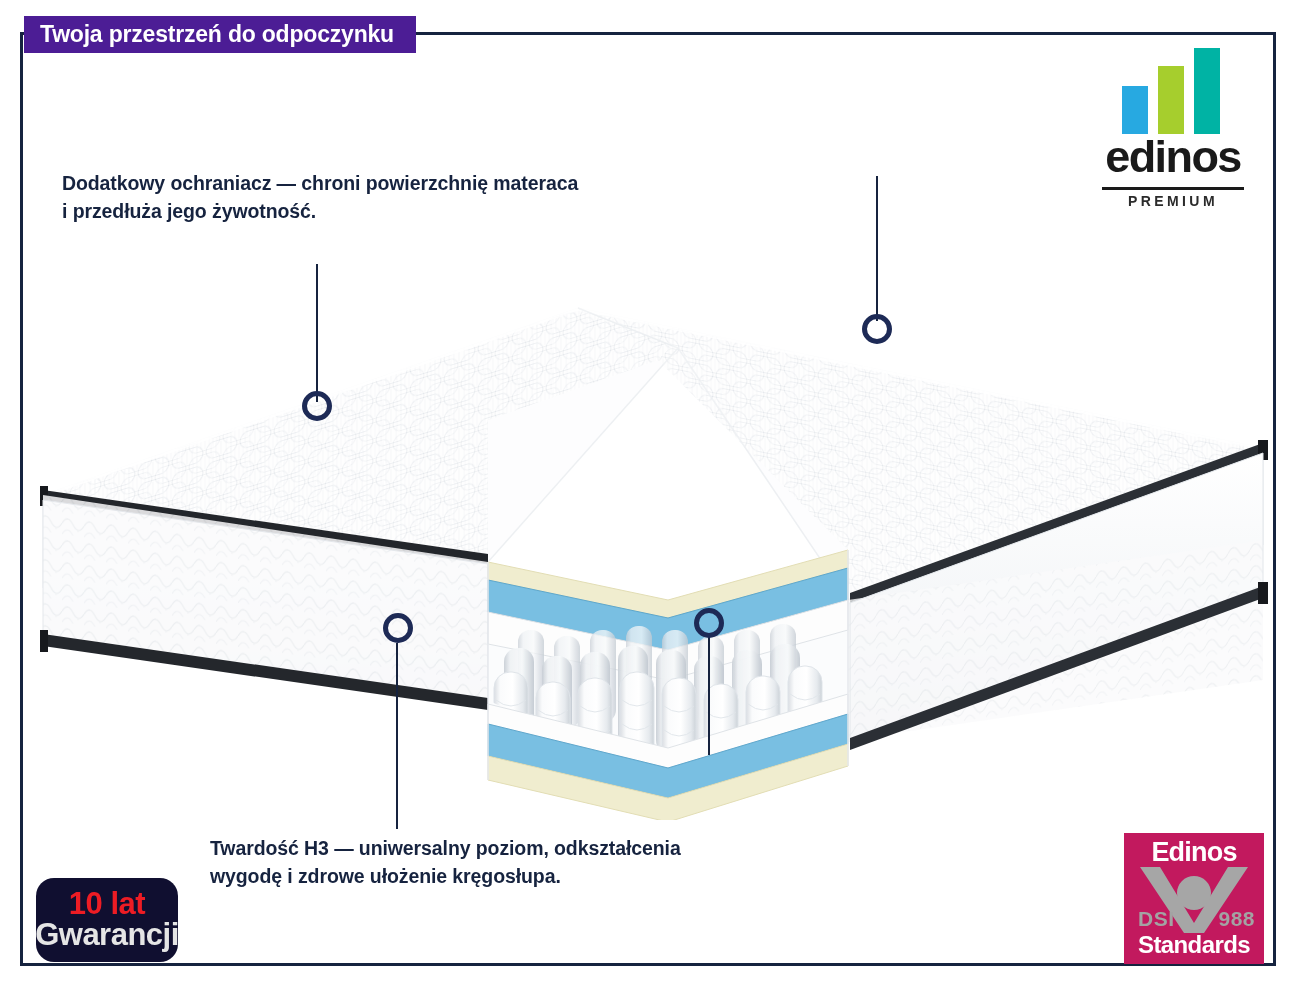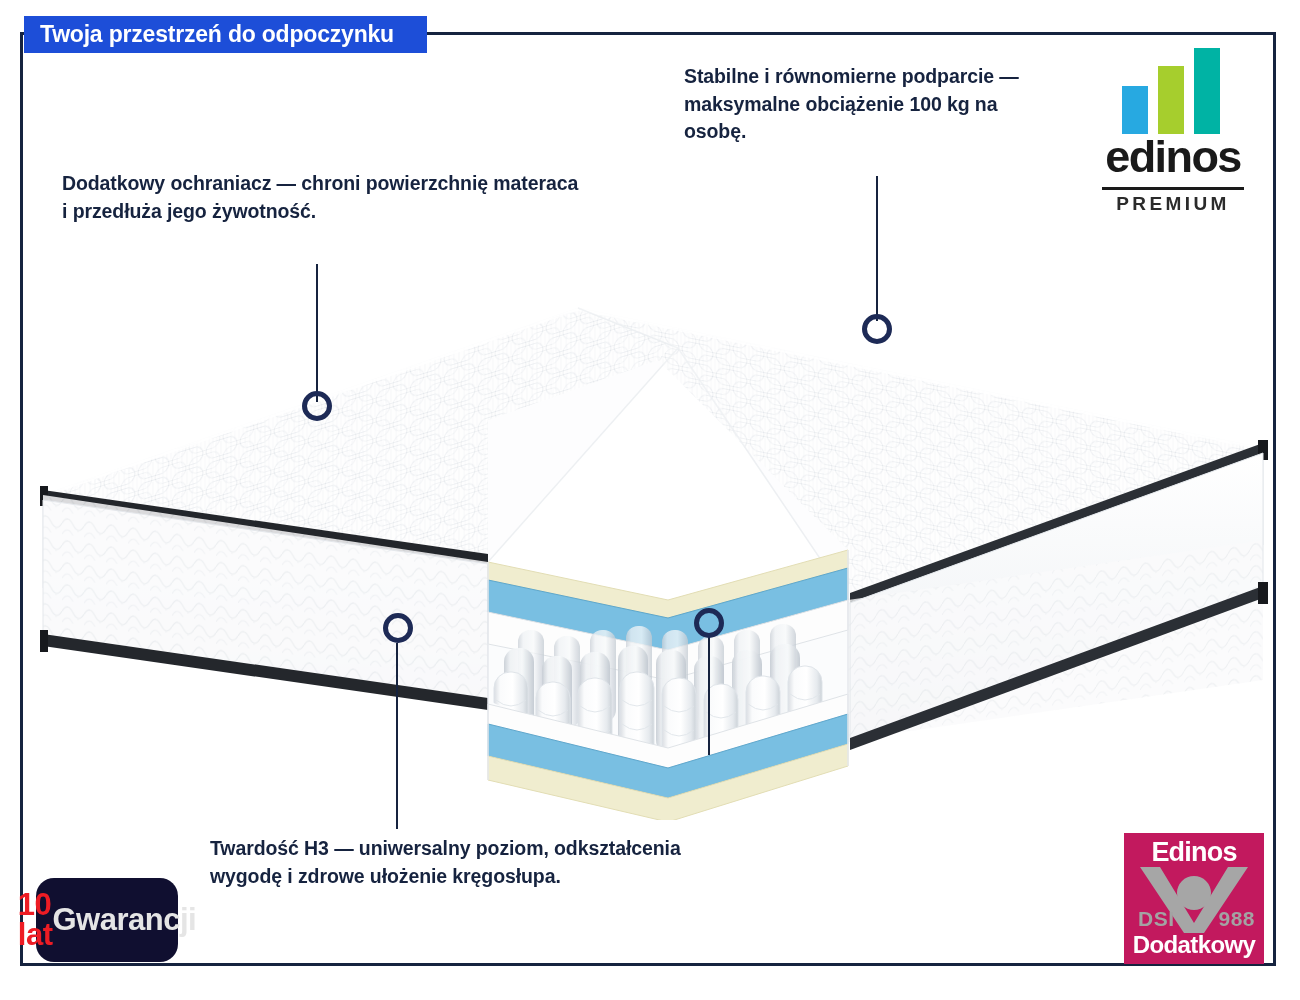--- a/index.html
+++ b/index.html
@@ -30,22 +30,22 @@
     box-sizing: border-box;
     pointer-events: none;
   }
 
   
   #title-banner {
     position: absolute;
     left: 24px;
     top: 16px;
     height: 37px;
-    padding: 0 33px 0 16px;
-    background: #1d4ed8;
+    padding: 0 22px 0 16px;
+    background: #4c1d95;
     color: #ffffff;
     font-size: 23px;
     font-weight: bold;
     letter-spacing: -0.2px;
     display: flex;
     align-items: center;
     white-space: nowrap;
     z-index: 6;
   }
 
@@ -122,37 +122,38 @@
     position: absolute;
     left: 14px; top: 139px;
     width: 142px; height: 3px;
     background: #1a1a1a;
   }
   #logo-premium-word {
     position: absolute;
     left: 0; top: 145px;
     width: 170px;
     text-align: center;
-    font-size: 19px;
+    font-size: 14px;
     font-weight: bold;
     color: #2b2b2b;
     letter-spacing: 3.4px;
   }
 
   
   #warranty-badge {
     position: absolute;
     left: 36px;
     top: 878px;
     width: 142px;
     height: 84px;
     background: #100f30;
     border-radius: 18px;
     z-index: 5;
     display: flex;
+    flex-direction: column;
     align-items: center;
     justify-content: center;
   }
   #warranty-years {
     color: #ed1c24;
     font-size: 31px;
     font-weight: bold;
     line-height: 0.98;
     letter-spacing: -0.5px;
   }
@@ -410,21 +411,20 @@
         <path d="M470,262 L470,480" stroke="#e6e9ed" stroke-width="1.5" fill="none"></path>
         <path d="M830,250 L830,466" stroke="#e6e9ed" stroke-width="1.5" fill="none"></path>
       </g>
     </svg>
   </div>
 
   <div class="callout-text" style="left:62px; top:170px; width:520px;">Dodatkowy ochraniacz — chroni powierzchnię materaca i przedłuża jego żywotność.</div>
   <div class="leader" style="left:316px; top:264px; height:138px;"></div>
   <div class="marker" style="left:302px; top:391px; width:30px; height:30px;"></div>
 
-  <div class="callout-text" style="left:684px; top:63px; width:380px;">Stabilne i równomierne podparcie — maksymalne obciążenie 100 kg na osobę.</div>
   <div class="leader" style="left:876px; top:176px; height:145px;"></div>
   <div class="marker" style="left:862px; top:314px; width:30px; height:30px;"></div>
 
   <div class="leader" style="left:708px; top:637px; height:118px;"></div>
   <div class="marker" style="left:694px; top:608px; width:30px; height:30px;"></div>
 
   <div class="callout-text" style="left:210px; top:835px; width:545px;">Twardość H3 — uniwersalny poziom, odkształcenia wygodę i zdrowe ułożenie kręgosłupa.</div>
   <div class="leader" style="left:396px; top:643px; height:186px;"></div>
   <div class="marker" style="left:383px; top:613px; width:30px; height:30px;"></div>
 
@@ -449,16 +449,16 @@
     <div id="dsi-mark">
       <svg width="112" height="66" viewBox="0 0 112 66" xmlns="http://www.w3.org/2000/svg">
         <polygon points="2,0 22,0 56,56 90,0 110,0 66,66 46,66" fill="#a6a6a6"></polygon>
         <circle cx="56" cy="26" r="17" fill="#a6a6a6"></circle>
       </svg>
     </div>
     <div id="dsi-code">
       <span class="dsi-left">DSI</span>
       <span class="dsi-right">988</span>
     </div>
-    <div id="dsi-bottom">Dodatkowy</div>
+    <div id="dsi-bottom">Standards</div>
   </div>
 
 </div>
 
 </body></html>

